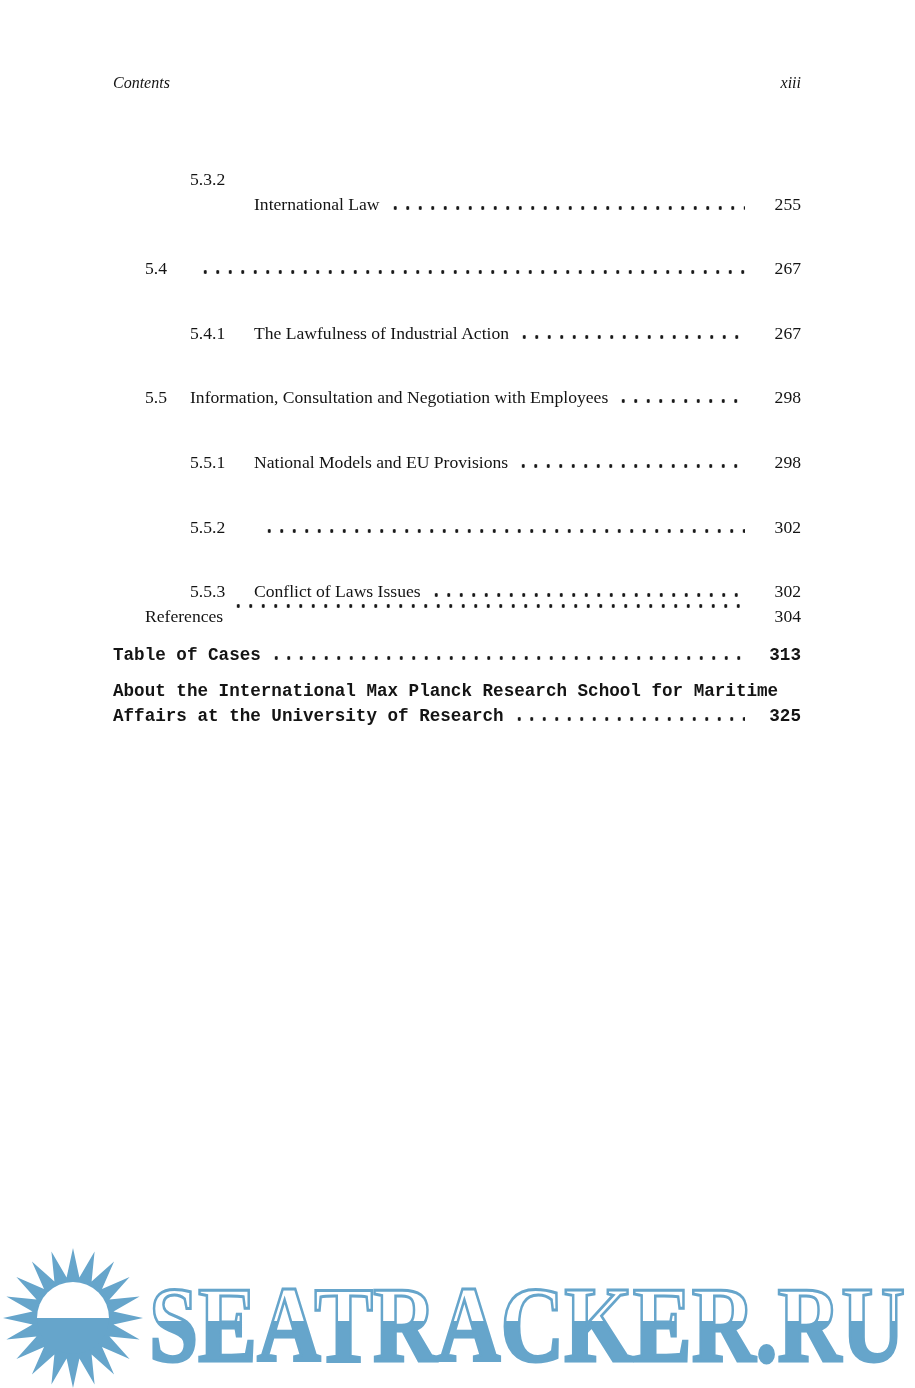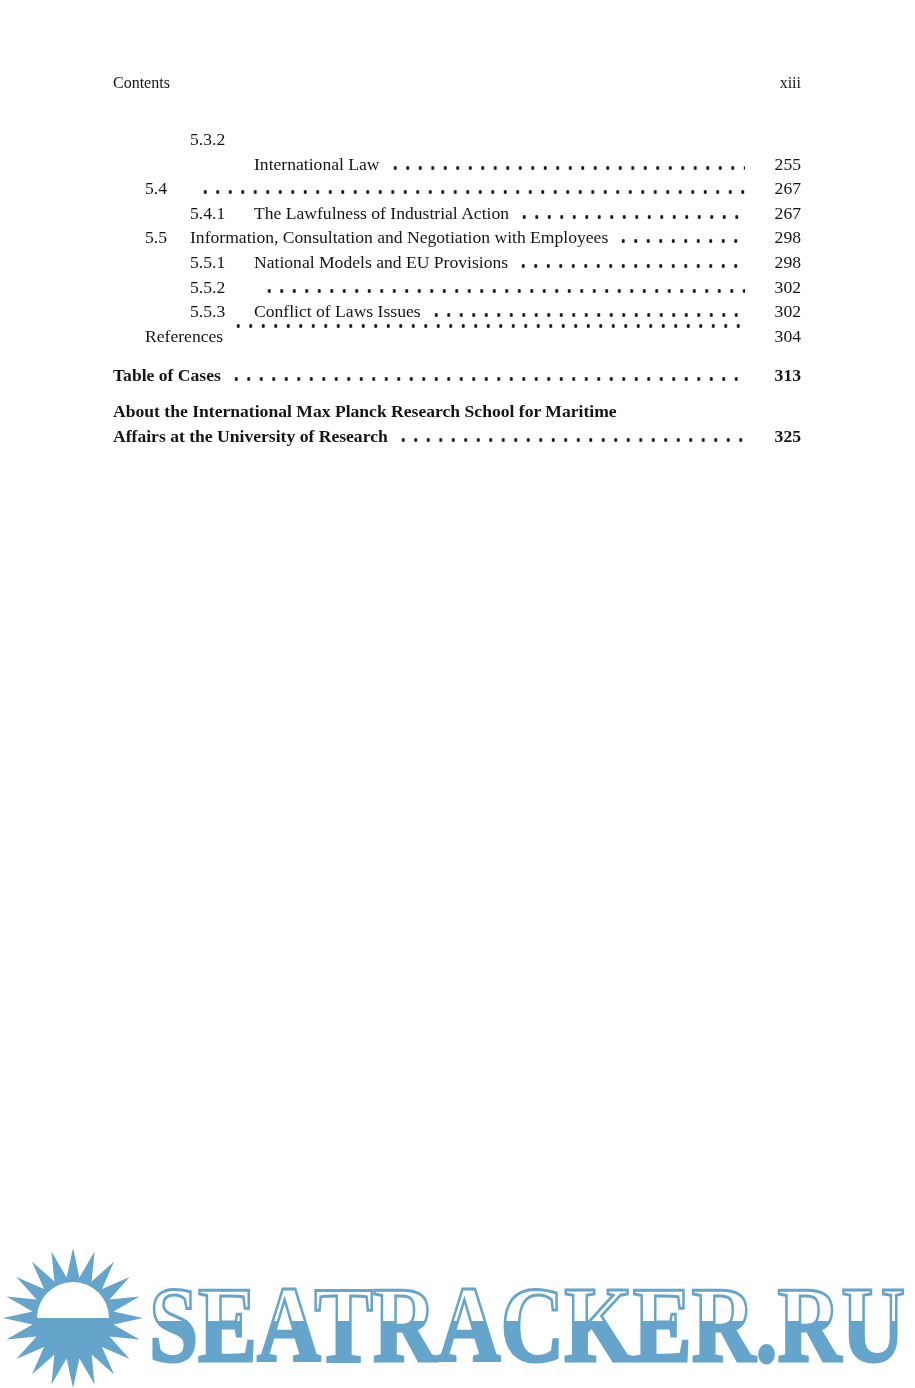--- a/index.html
+++ b/index.html
@@ -6,34 +6,35 @@
   body {
     width:915px; height:1388px; position:relative;
     background:#ffffff; overflow:hidden;
     font-family:"Liberation Serif", serif;
     color:#141414;
   }
   .running-head {
     position:absolute; top:74px; left:113px; width:688px;
     display:flex; justify-content:space-between; align-items:baseline;
     font-size:16px;
+    font-style:italic;
   }
   .toc {
     position:absolute; top:127px; left:113px; width:688px;
     font-size:17.6px;
   }
   .row { display:flex; align-items:baseline; line-height:24.6px; }
-  .num { flex:none; }
+  .num { flex:none;margin-top:40px; }
   .lvl1 { padding-left:32px; }
   .lvl1 .num { width:45px; }
   .lvl2 { padding-left:77px; }
   .lvl2 .num { width:64px; }
   .cont2 { padding-left:141px; }
   .ref  { padding-left:32px;align-items:center; }
-  .bold { font-weight:bold; }
+  .bold { font-weight:bold;font-family:Liberation Mono, monospace; }
   .txt { white-space:nowrap; }
   .leader {
     flex:1 1 auto; height:4px; align-self:baseline;
     margin:0 12px 0 9px;
     background-image:radial-gradient(circle, #1a1a1a 1.7px, rgba(0,0,0,0) 1.9px);
     background-size:12.5px 4px; background-repeat:repeat-x; background-position:left bottom;
   }
   .pg { flex:none; min-width:44px; text-align:right; }
   .gap-a { height:15px; }
   .gap-b { height:11px; }

